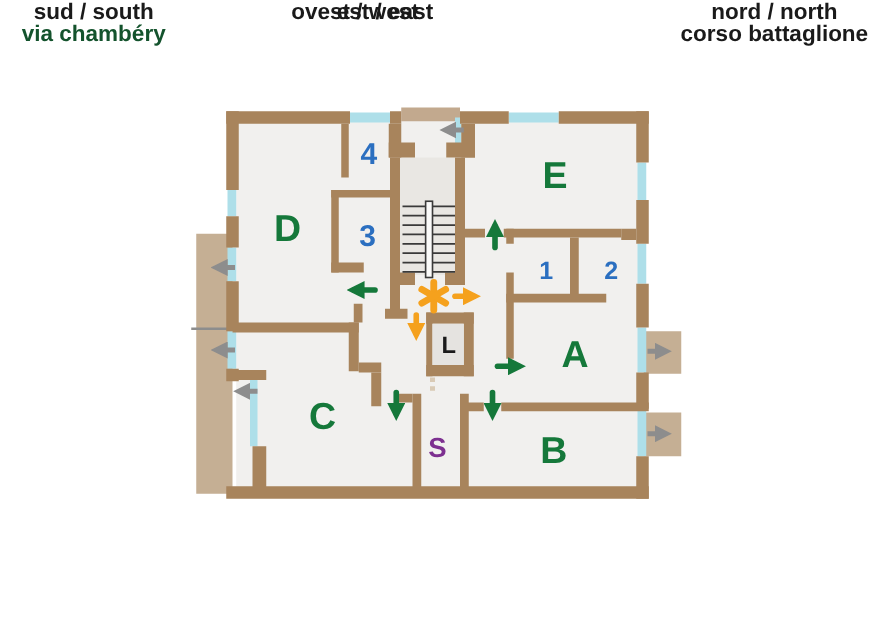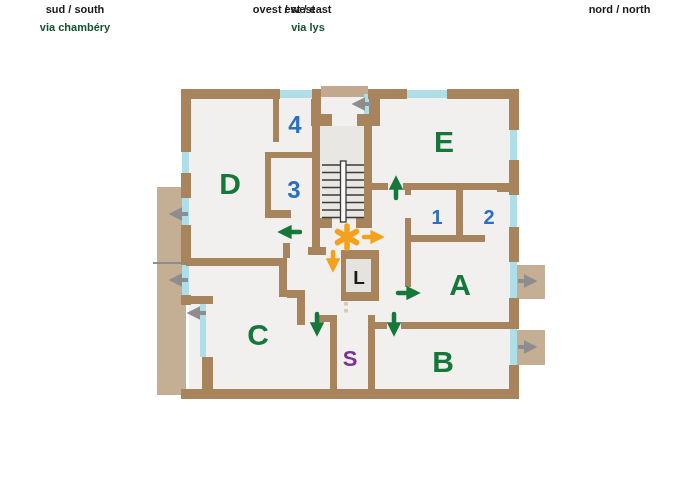--- a/index.html
+++ b/index.html
@@ -1,21 +1,21 @@
 <!DOCTYPE html>
 <html><head>
 <meta charset="utf-8">
 <style>
   html,body{margin:0;padding:0;background:#ffffff;}
   .stage{
     position:relative;width:700px;height:495px;background:#ffffff;overflow:hidden;
     font-family:"Liberation Sans",sans-serif;
   }
   .street{
-    position:absolute;text-align:center;font-weight:bold;font-size:11px;line-height:18px;
+    position:absolute;text-align:center;font-weight:bold;font-size:18px;line-height:18px;
     color:#1a1a1a;white-space:nowrap;
   }
   .street span{display:block;}
   .street .muted{color:#14532d;}
   .street-west{left:0;top:28;width:568px;}
   .street-south{left:0;top:210;width:150px;}
   .street-north{left:542px;top:210;width:155px;}
   .street-east{left:0;top:421;width:616px;}
   svg{position:absolute;left:0;top:0;}
   text{font-family:"Liberation Sans",sans-serif;font-weight:bold;}
@@ -31,24 +31,24 @@
 
   <div class="street street-west">
     <span>ovest / west</span>
   </div>
   <div class="street street-south">
     <span>sud / south</span>
     <span class="muted">via chambéry</span>
   </div>
   <div class="street street-north">
     <span>nord / north</span>
+    <span>corso battaglione</span>
   </div>
   <div class="street street-east">
     <span>est / east</span>
-    <span class="muted">via lys</span>
   </div>
 
   <svg width="700" height="495" viewBox="0 0 700 495">
     <defs>
       <marker id="ah-green" viewBox="0 0 10 10" refX="6" refY="5" markerWidth="3.2" markerHeight="3.2" orient="auto">
         <path d="M0,0 L10,5 L0,10 z" fill="#15783a"></path>
       </marker>
       <marker id="ah-orange" viewBox="0 0 10 10" refX="6" refY="5" markerWidth="3.2" markerHeight="3.2" orient="auto">
         <path d="M0,0 L10,5 L0,10 z" fill="#f5a11d"></path>
       </marker>

